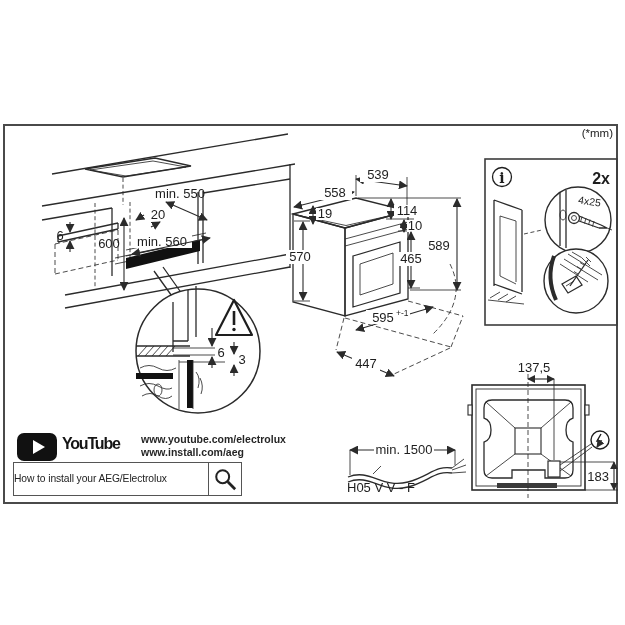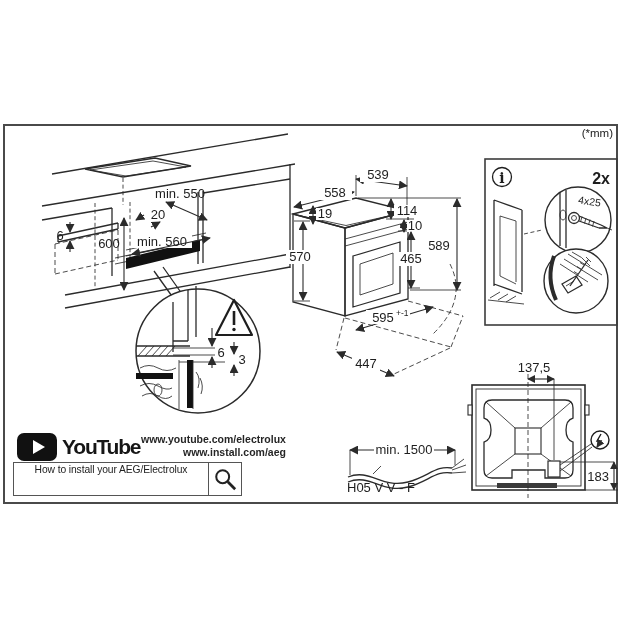--- a/index.html
+++ b/index.html
@@ -14,28 +14,28 @@
   svg text{font-family:"Liberation Sans",sans-serif;fill:#1e1e1e;}
   .dt{font-size:13px;}
   .dts{font-size:10.5px;}
   .ln{stroke:#2b2b2b;stroke-width:1.3;fill:none;}
   .lnt{stroke:#2b2b2b;stroke-width:0.85;fill:none;}
   .dim{stroke:#2b2b2b;stroke-width:1.1;fill:none;}
   .dash{stroke-dasharray:5,3;}
   .dash2{stroke-dasharray:4,2.6;}
   .wbg{fill:#ffffff;}
   
-  .yt-brand{position:absolute;left:62px;top:435px;font-size:21px;font-weight:bold;
+  .yt-brand{position:absolute;left:62px;top:435px;font-size:16px;font-weight:bold;
             letter-spacing:-1.2px;color:#161616;}
   .yt-urls{position:absolute;left:141px;top:433px;font-size:10.5px;font-weight:bold;
-           line-height:13px;color:#262626;text-align:right;}
+           line-height:13px;color:#262626;}
   .vid-box{position:absolute;left:13px;top:462px;width:229px;height:34px;
            border:1.6px solid #555;box-sizing:border-box;display:flex;align-items:stretch;}
-  .vid-title{flex:1;display:flex;flex-direction:row;justify-content:center;
-             text-align:center;font-size:10.3px;line-height:13.5px;letter-spacing:-0.1px;color:#222;}
+  .vid-title{flex:1;display:flex;flex-direction:column;justify-content:center;
+             text-align:left;font-size:10.3px;line-height:13.5px;letter-spacing:-0.1px;color:#222;}
   .vid-icon{width:32px;border-left:1.6px solid #555;display:flex;align-items:center;justify-content:center;}
 </style>
 </head>
 <body>
 
 <div class="canvas">
 
   <div class="frame"></div>
   <div class="units">(*mm)</div>
 

